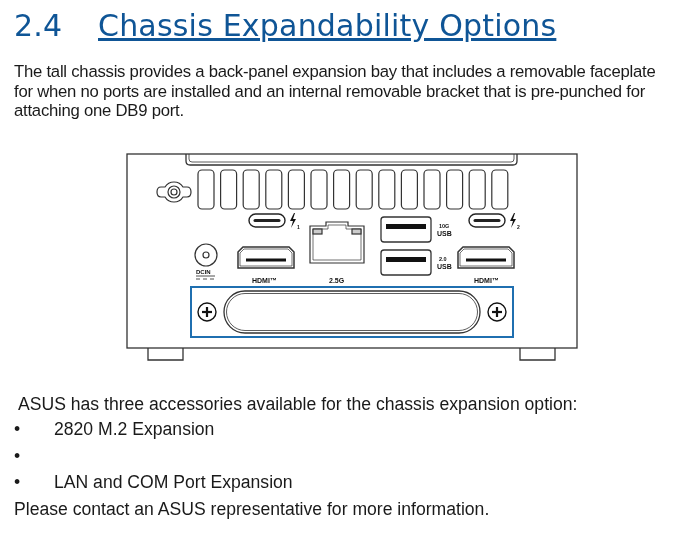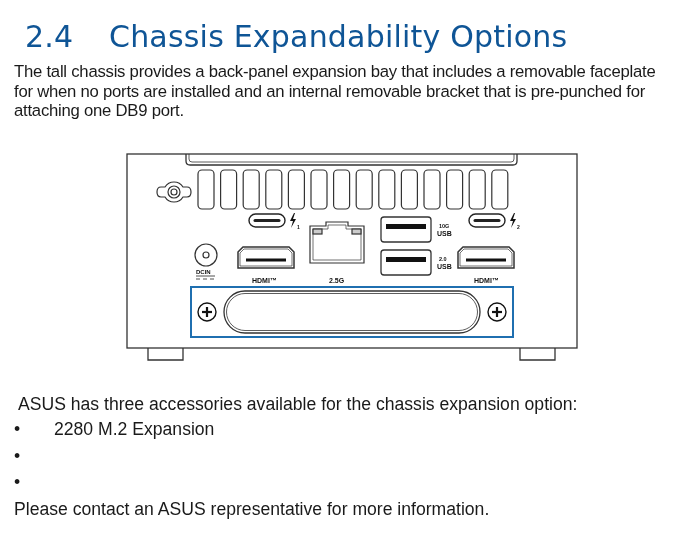--- a/index.html
+++ b/index.html
@@ -1,20 +1,20 @@
 <!DOCTYPE html>
 <html><head>
 <meta charset="utf-8">
 <style>
   html, body { margin: 0; padding: 0; background: #ffffff; }
   body { width: 700px; height: 545px; position: relative; overflow: hidden;
          font-family: "Liberation Sans", "DejaVu Sans", sans-serif; color: #1a1a1a; }
-  .heading { position: absolute; left: 14px; top: 8px; margin: 11px; font-weight: 400;
+  .heading { position: absolute; left: 14px; top: 8px; margin: 0; font-weight: 400;
              color: #0f5596; font-size: 30px; letter-spacing: 0.2px;
-             font-family: "DejaVu Sans", "Liberation Sans", sans-serif; white-space: nowrap; }
+             font-family: "DejaVu Sans", "Liberation Sans", sans-serif; white-space: nowrap; text-decoration: underline; }
   .heading .num { display: inline-block; width: 84px; }
   .intro { position: absolute; left: 14px; top: 62px; width: 690px; margin: 0;
            font-size: 17.4px; line-height: 19.6px; letter-spacing: -0.25px;
            font-family: "Liberation Sans", sans-serif; transform: scaleX(0.96); transform-origin: left top; }
   .figure { position: absolute; left: 0; top: 0; width: 700px; height: 545px; pointer-events: none; }
   .figure svg { position: absolute; left: 0; top: 0; }
   .lead { position: absolute; left: 14px; top: 390px; margin: 4px; font-size: 17.6px;
           font-family: "Liberation Sans", sans-serif; white-space: nowrap; }
   ul.acc { position: absolute; left: 14px; top: 419px; margin: 0; padding: 0; list-style: none; }
   ul.acc li { height: 26.5px; font-size: 17.6px; white-space: nowrap; position: relative; padding-left: 40px; }
@@ -143,18 +143,18 @@
       <circle cx="497" cy="312" r="9"></circle>
       <line x1="492" y1="312" x2="502" y2="312" stroke-width="2.2"></line>
       <line x1="497" y1="307" x2="497" y2="317" stroke-width="2.2"></line>
     </g>
   </svg>
 </div>
 
 <p class="lead">ASUS has three accessories available for the chassis expansion option:</p>
 
 <ul class="acc">
-  <li><span class="bullet">•</span><span>2280 M.2 Expansion</span></li>
+  <li><span class="bullet">•</span><span>2820 M.2 Expansion</span></li>
   <li><span class="bullet">•</span></li>
-  <li><span class="bullet">•</span></li>
+  <li><span class="bullet">•</span><span>LAN and COM Port Expansion</span></li>
 </ul>
 
 <p class="closing">Please contact an ASUS representative for more information.</p>
 
 </body></html>

